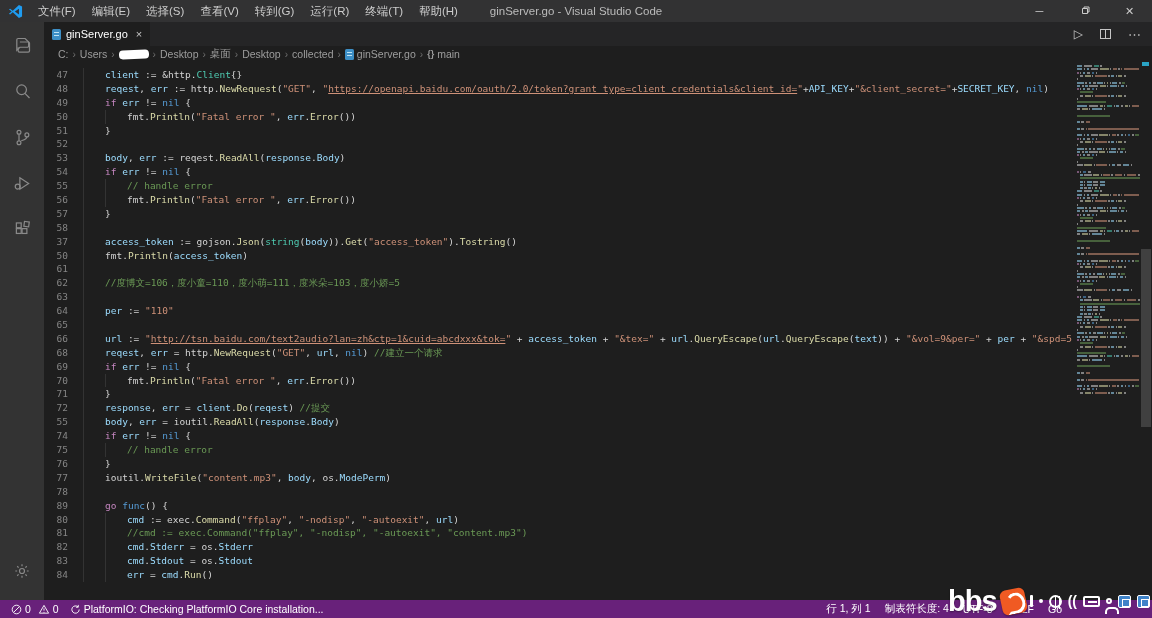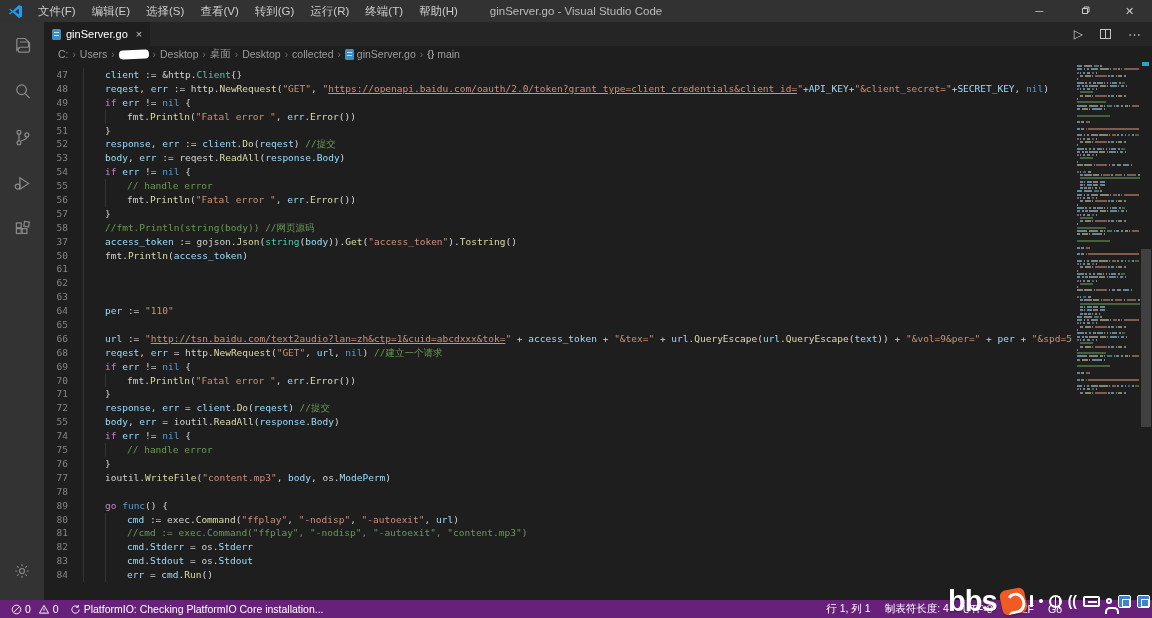--- a/index.html
+++ b/index.html
@@ -255,21 +255,20 @@
           <span class="code" style="left: 83px;"><span class="tk-o">fmt.</span><span class="tk-f">Println</span><span class="tk-o">(</span><span class="tk-s">"Fatal error "</span><span class="tk-o">, </span><span class="tk-v">err</span><span class="tk-o">.</span><span class="tk-f">Error</span><span class="tk-o">())</span></span>
         </div>
         <div class="code-line">
           <span class="ln">51</span>
           <span class="guide" style="left: 39px;"></span>
           <span class="code" style="left: 61px;"><span class="tk-o">}</span></span>
         </div>
         <div class="code-line">
           <span class="ln">52</span>
           <span class="guide" style="left: 39px;"></span>
-          <span class="code" style="left: 61px;"><span class="tk-v">response</span><span class="tk-o">, </span><span class="tk-v">err</span><span class="tk-o"> := </span><span class="tk-v">client</span><span class="tk-o">.</span><span class="tk-f">Do</span><span class="tk-o">(</span><span class="tk-v">reqest</span><span class="tk-o">) </span><span class="tk-c">//提交</span></span>
         </div>
         <div class="code-line">
           <span class="ln">53</span>
           <span class="guide" style="left: 39px;"></span>
           <span class="code" style="left: 61px;"><span class="tk-v">body</span><span class="tk-o">, </span><span class="tk-v">err</span><span class="tk-o"> := reqest.</span><span class="tk-f">ReadAll</span><span class="tk-o">(</span><span class="tk-v">response</span><span class="tk-o">.</span><span class="tk-v">Body</span><span class="tk-o">)</span></span>
         </div>
         <div class="code-line">
           <span class="ln">54</span>
           <span class="guide" style="left: 39px;"></span>
           <span class="code" style="left: 61px;"><span class="tk-k">if</span><span class="tk-o"> </span><span class="tk-v">err</span><span class="tk-o"> != </span><span class="tk-b">nil</span><span class="tk-o"> {</span></span>
@@ -287,40 +286,40 @@
           <span class="code" style="left: 83px;"><span class="tk-o">fmt.</span><span class="tk-f">Println</span><span class="tk-o">(</span><span class="tk-s">"Fatal error "</span><span class="tk-o">, </span><span class="tk-v">err</span><span class="tk-o">.</span><span class="tk-f">Error</span><span class="tk-o">())</span></span>
         </div>
         <div class="code-line">
           <span class="ln">57</span>
           <span class="guide" style="left: 39px;"></span>
           <span class="code" style="left: 61px;"><span class="tk-o">}</span></span>
         </div>
         <div class="code-line">
           <span class="ln">58</span>
           <span class="guide" style="left: 39px;"></span>
-          <span class="code" style="left: 61px;"><span class="tk-c">//fmt.Println(string(body)) //网页源码</span></span>
         </div>
         <div class="code-line">
           <span class="ln">37</span>
           <span class="guide" style="left: 39px;"></span>
           <span class="code" style="left: 61px;"><span class="tk-v">access_token</span><span class="tk-o"> := gojson.</span><span class="tk-f">Json</span><span class="tk-o">(</span><span class="tk-t">string</span><span class="tk-o">(</span><span class="tk-v">body</span><span class="tk-o">)).</span><span class="tk-f">Get</span><span class="tk-o">(</span><span class="tk-s">"access_token"</span><span class="tk-o">).</span><span class="tk-f">Tostring</span><span class="tk-o">()</span></span>
         </div>
         <div class="code-line">
           <span class="ln">50</span>
           <span class="guide" style="left: 39px;"></span>
           <span class="code" style="left: 61px;"><span class="tk-o">fmt.</span><span class="tk-f">Println</span><span class="tk-o">(</span><span class="tk-v">access_token</span><span class="tk-o">)</span></span>
         </div>
         <div class="code-line">
           <span class="ln">61</span>
           <span class="guide" style="left: 39px;"></span>
           <span class="code" style="left: 61px;"></span>
         </div>
         <div class="code-line">
           <span class="ln">62</span>
           <span class="guide" style="left: 39px;"></span>
+          <span class="code" style="left: 61px;"><span class="tk-c">//度博文=106，度小童=110，度小萌=111，度米朵=103，度小娇=5</span></span>
         </div>
         <div class="code-line">
           <span class="ln">63</span>
           <span class="guide" style="left: 39px;"></span>
           <span class="code" style="left: 61px;"></span>
         </div>
         <div class="code-line">
           <span class="ln">64</span>
           <span class="guide" style="left: 39px;"></span>
           <span class="code" style="left: 61px;"><span class="tk-v">per</span><span class="tk-o"> := </span><span class="tk-s">"110"</span></span>

